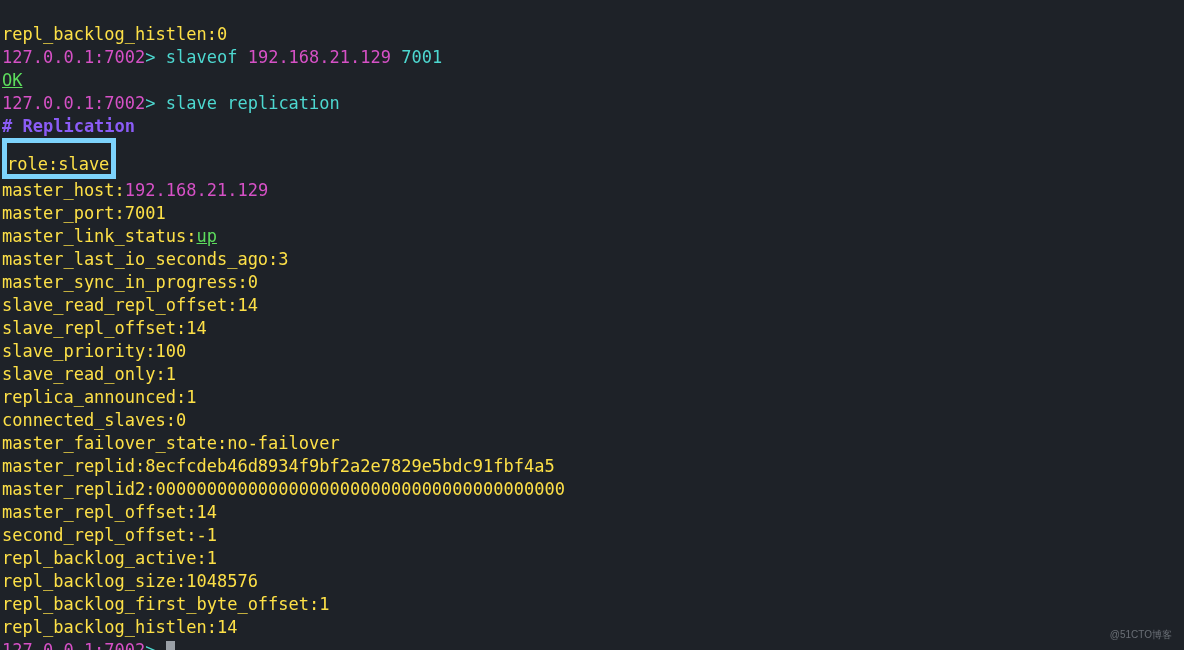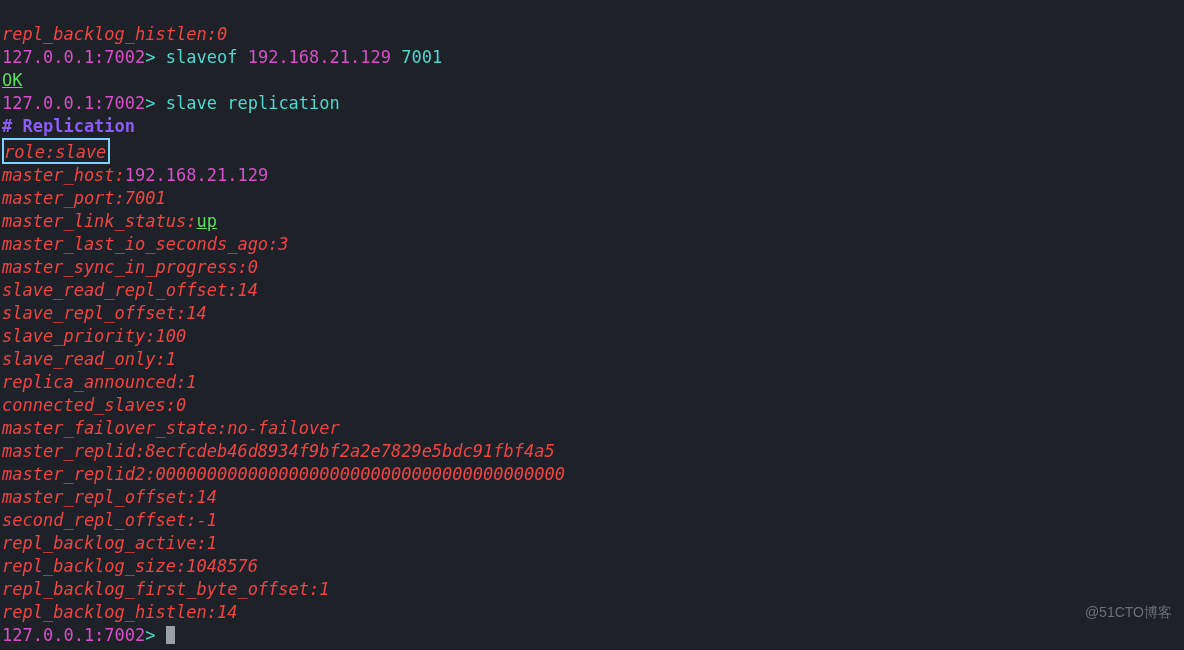--- a/index.html
+++ b/index.html
@@ -16,41 +16,41 @@
     position: relative;
   }
   .term {
     white-space: pre;
     padding: 0 2px;
   }
   .cyan    { color: #4dd8d0; }
   .magenta { color: #d651c6; margin-top: 48px; }
   .green   { color: #5ddc5d; text-decoration: underline; }
   .greenb  { color: #8b5cf6; font-weight: bold; }
-  .white   { color: #ef4444; font-style: italic; }
+  .white   { color: #fde047; }
   .boxed {
-    border: 2px solid #7dd3fc;
-    padding: 3px 2px 0 0;
+    border: 5px solid #7dd3fc;
+    padding: 12px 2px 0 0;
     display: inline-block;
     line-height: 19px;
   }
   .cursor {
     display: inline-block;
     width: 9px;
     height: 18px;
     background: #9aa0a7;
     vertical-align: text-bottom;
     margin-bottom: 1px;
   }
   .watermark {
     position: absolute;
     right: 12px;
-    bottom: 26px;
+    bottom: 4px;
     color: #6a6f76;
-    font-size: 14px;
+    font-size: 10px;
     font-family: sans-serif;
   }
 </style>
 </head>
 <body>
 
 <div class="term">
 <span class="white">repl_backlog_histlen:0</span>
 <span class="magenta">127.0.0.1:7002</span><span class="cyan">&gt; </span><span class="cyan">slaveof </span><span class="magenta">192.168.21.129</span><span class="cyan"> 7001</span>
 <span class="green">OK</span>

